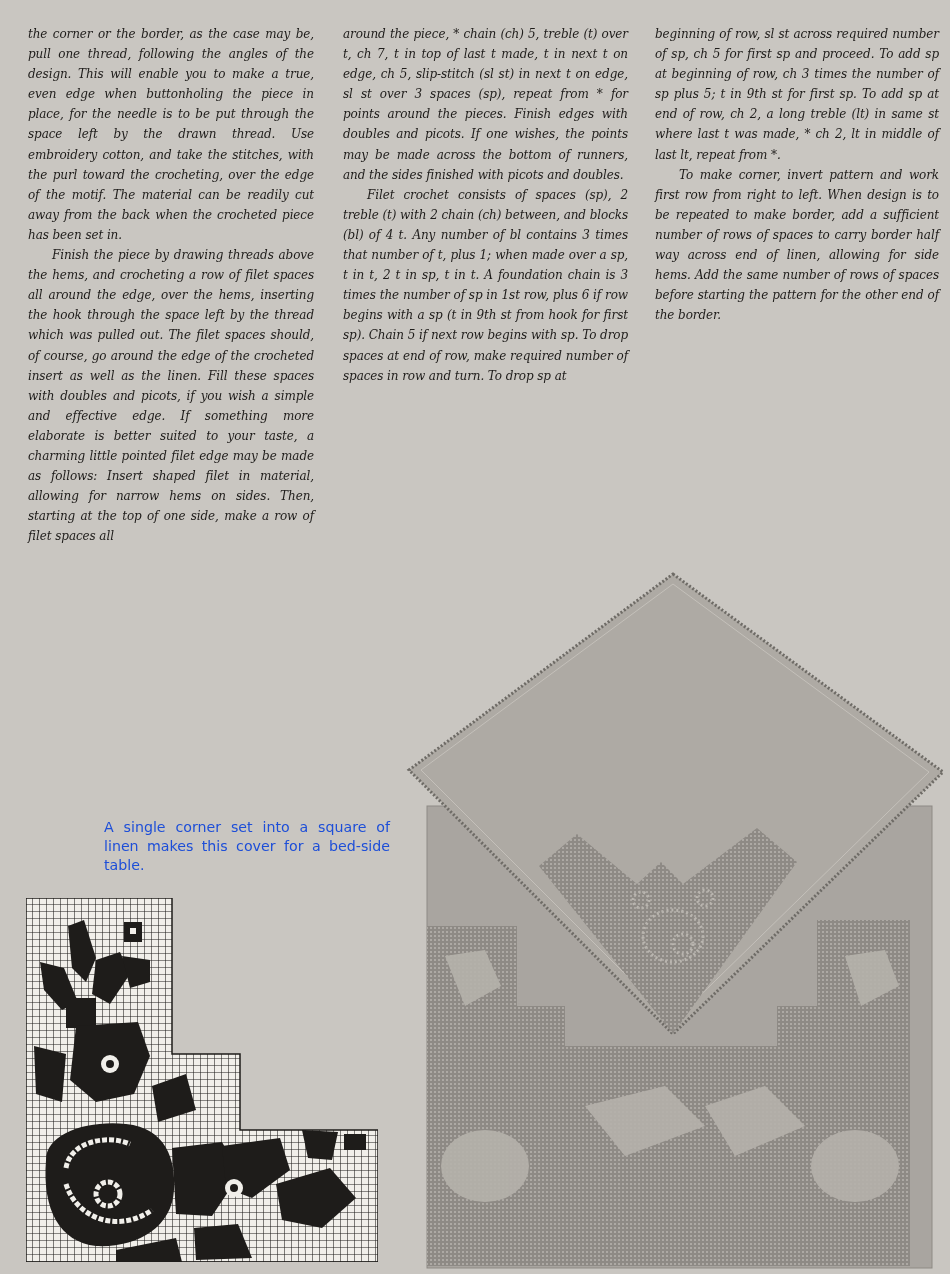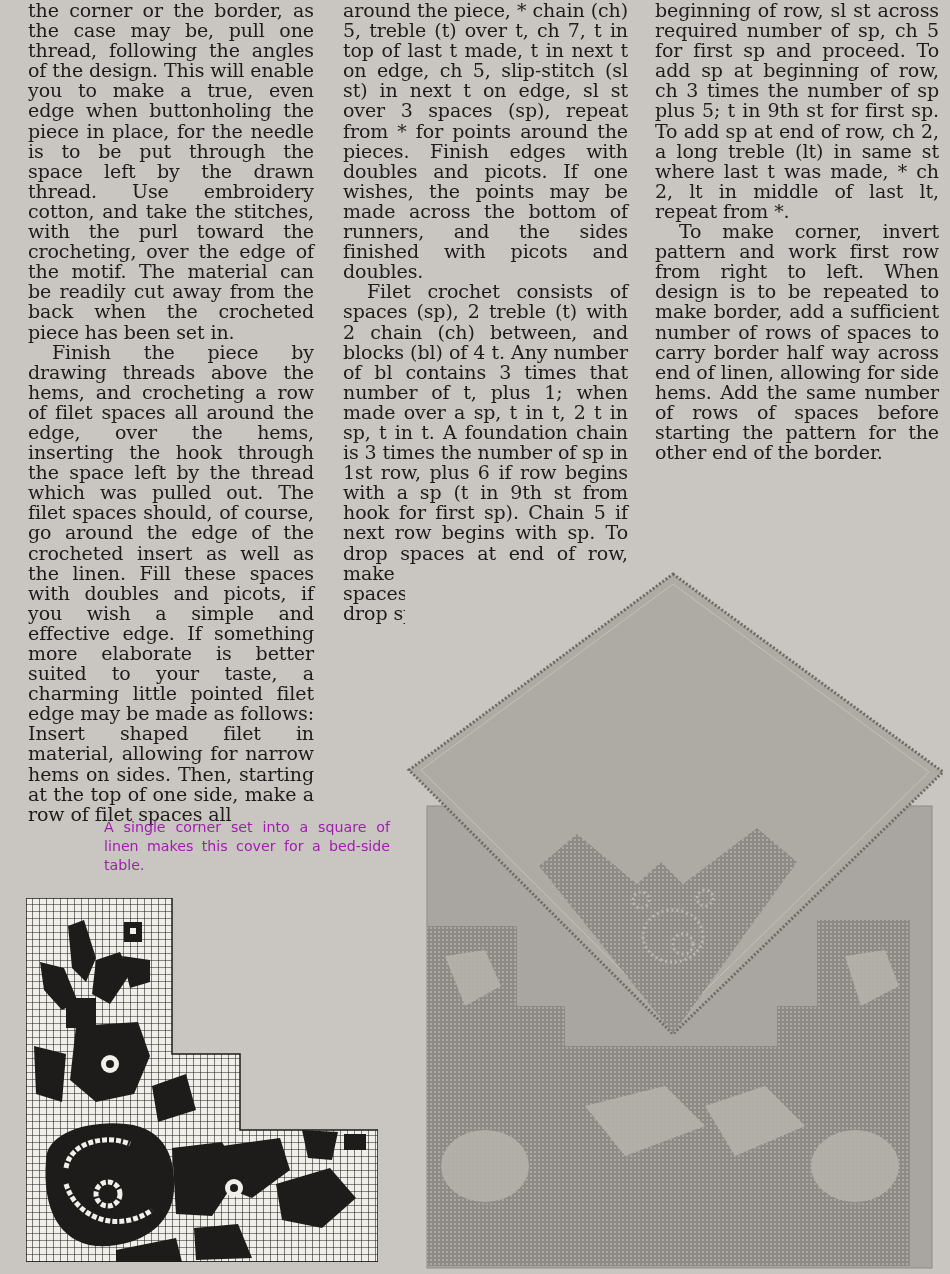--- a/index.html
+++ b/index.html
@@ -3,34 +3,34 @@
 <meta charset="utf-8">
 <style>
   html, body { margin: 0; padding: 0; }
   body {
     width: 950px; height: 1274px; overflow: hidden; position: relative;
     background: #c9c6c1;
     font-family: "DejaVu Serif", "Liberation Serif", serif;
     color: #1e1c1a;
   }
   .col {
-    position: absolute; top: 0;
-    font-size: 19px; line-height: 20.1px;
-    text-align: justify; letter-spacing: -0.1px;
+    position: absolute; top: 24px;
+    font-size: 12px; line-height: 20.1px;
+    text-align: justify; letter-spacing: -0.1px; font-style: italic;
   }
   .col p { margin: 0; }
   .col p.indent { text-indent: 24px; }
   #col1 { left: 28px; width: 286px; }
   #col2 { left: 343px; width: 285px; }
   #col3 { left: 655px; width: 284px; }
   #caption {
     position: absolute; left: 104px; top: 818px; width: 286px;
     font-family: "DejaVu Sans", "Liberation Sans", sans-serif;
     font-size: 14.2px; line-height: 19px; text-align: justify;
-    color: #a21caf;
+    color: #1d4ed8;
   }
   #chart {
     position: absolute; left: 26px; top: 898px;
     width: 352px; height: 364px;
   }
   #photo {
     position: absolute; left: 405px; top: 566px;
     width: 545px; height: 708px;
   }
 </style>

